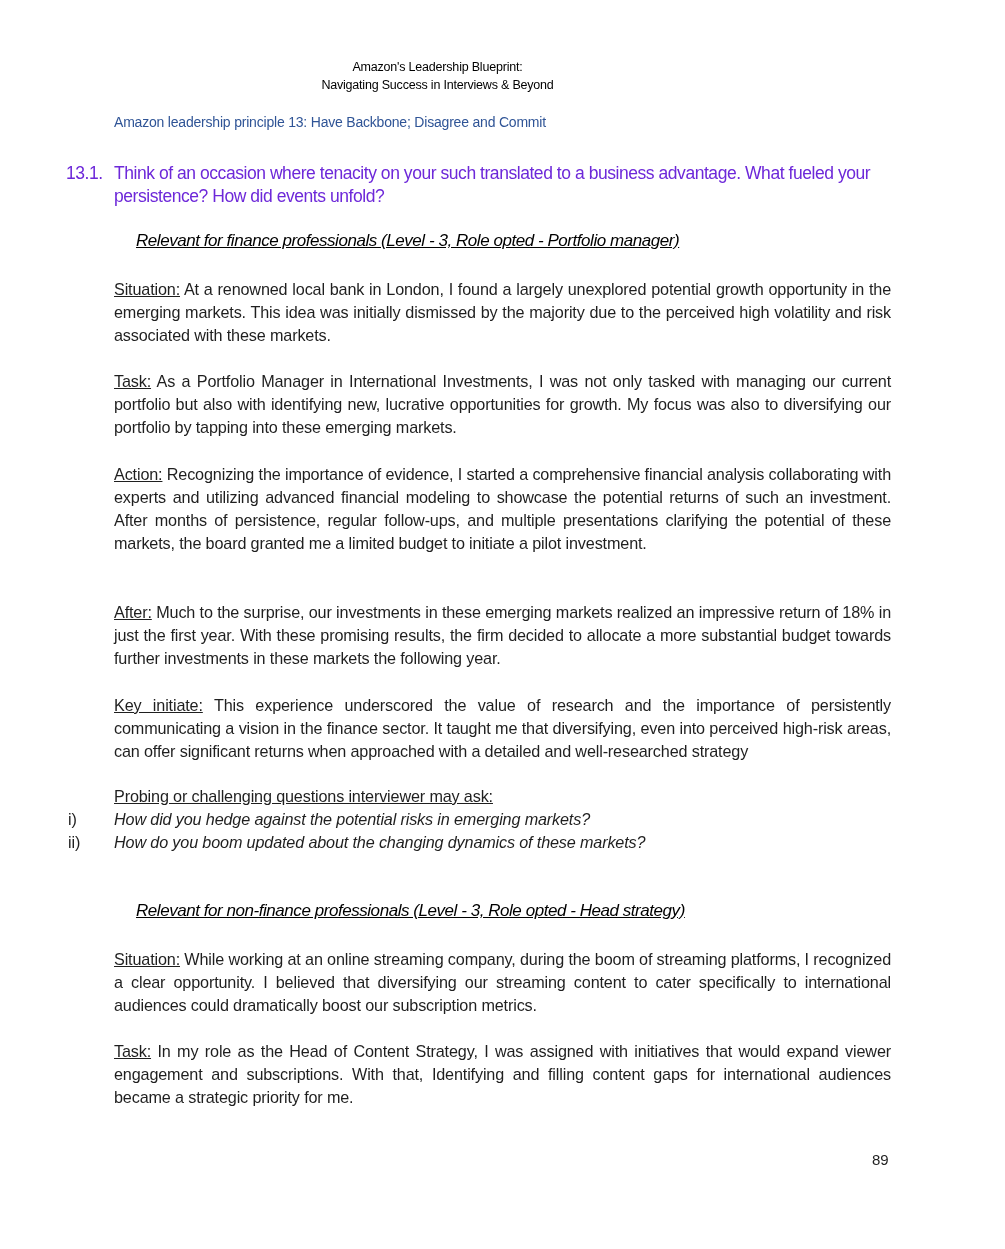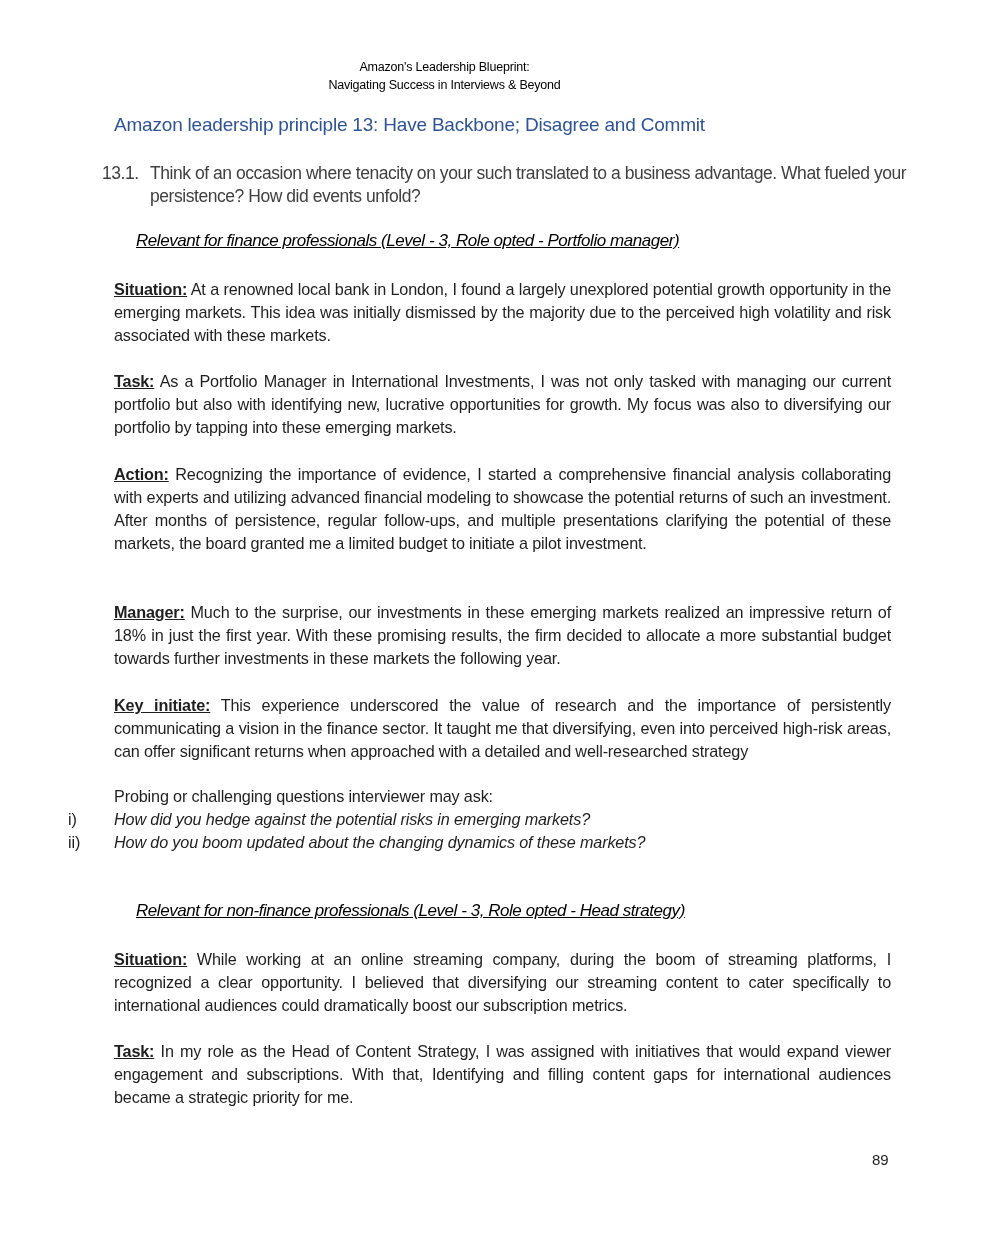--- a/index.html
+++ b/index.html
@@ -1,33 +1,33 @@
 <!DOCTYPE html>
 <html><head>
 <meta charset="utf-8">
 <style>
   html, body { margin: 0; padding: 0; background: #ffffff; }
   body { width: 1005px; height: 1249px; position: relative; overflow: hidden;
          font-family: "Liberation Sans", sans-serif; color: #1a1a1a; }
   .page { position: absolute; left: 0; top: 0; width: 1005px; height: 1249px; }
-  .running-header { position: absolute; top: 58px; left: 17px; width: 855px; text-align: center;
+  .running-header { position: absolute; top: 58px; left: 10px; width: 855px; text-align: center;
          font-size: 12.5px; line-height: 18px; color: #000; letter-spacing: -0.2px; }
-  .principle-title { position: absolute; top: 114px; left: 114px; font-size: 19px;
+  .principle-title { position: absolute; top: 114px; left: 114px; font-size: 14px;
          color: #2f5496; letter-spacing: -0.2px; }
   .question { position: absolute; top: 162px; left: 66px; width: 826px; font-size: 17.5px;
-         line-height: 23px; color: #404040; letter-spacing: -0.45px; margin-left: 36px; }
+         line-height: 23px; color: #6d28d9; letter-spacing: -0.45px; }
   .question .num { position: absolute; left: 0; top: 0; }
   .question .text { display: block; margin-left: 48px; }
   .body-block { position: absolute; left: 114px; width: 777px; font-size: 16.2px; line-height: 23.1px;
          text-align: justify; color: #1f1f1f; letter-spacing: -0.15px; }
   .subhead { position: absolute; left: 114px; font-size: 17px; font-style: italic;
          text-decoration: underline; color: #000; letter-spacing: -0.45px; margin-left: 22px; }
-  .label { text-decoration: underline; font-weight: bold; }
+  .label { text-decoration: underline; }
   .probe-title { position: absolute; left: 114px; top: 787px; font-size: 16.2px;
-         color: #1f1f1f; letter-spacing: -0.15px; }
+         text-decoration: underline; color: #1f1f1f; letter-spacing: -0.15px; }
   .probe-item { position: absolute; left: 68px; font-size: 16.2px; color: #1f1f1f; letter-spacing: -0.15px; }
   .probe-item .marker { position: absolute; left: 0; }
   .probe-item .ptext { position: absolute; left: 46px; white-space: nowrap; font-style: italic; }
   .page-number { position: absolute; top: 1151px; left: 872px; font-size: 15px; color: #1f1f1f; text-align: right; }
 </style>
 </head>
 <body>
 
 <div class="page">
 
@@ -51,21 +51,21 @@
 
   <div class="body-block" style="top:370px;">
     <span class="label">Task:</span><span> As a Portfolio Manager in International Investments, I was not only tasked with managing our current portfolio but also with identifying new, lucrative opportunities for growth. My focus was also to diversifying our portfolio by tapping into these emerging markets.</span>
   </div>
 
   <div class="body-block" style="top:463px;">
     <span class="label">Action:</span><span> Recognizing the importance of evidence, I started a comprehensive financial analysis collaborating with experts and utilizing advanced financial modeling to showcase the potential returns of such an investment. After months of persistence, regular follow-ups, and multiple presentations clarifying the potential of these markets, the board granted me a limited budget to initiate a pilot investment.</span>
   </div>
 
   <div class="body-block" style="top:601px;">
-    <span class="label">Manager:</span><span> Much to the surprise, our investments in these emerging markets realized an impressive return of 18% in just the first year. With these promising results, the firm decided to allocate a more substantial budget towards further investments in these markets the following year.</span>
+    <span class="label">After:</span><span> Much to the surprise, our investments in these emerging markets realized an impressive return of 18% in just the first year. With these promising results, the firm decided to allocate a more substantial budget towards further investments in these markets the following year.</span>
   </div>
 
   <div class="body-block" style="top:694px;">
     <span class="label">Key initiate:</span><span> This experience underscored the value of research and the importance of persistently communicating a vision in the finance sector. It taught me that diversifying, even into perceived high-risk areas, can offer significant returns when approached with a detailed and well-researched strategy</span>
   </div>
 
   <div class="probe-title">Probing or challenging questions interviewer may ask:</div>
 
   <div class="probe-item" style="top:810px;">
     <span class="marker">i)</span>

